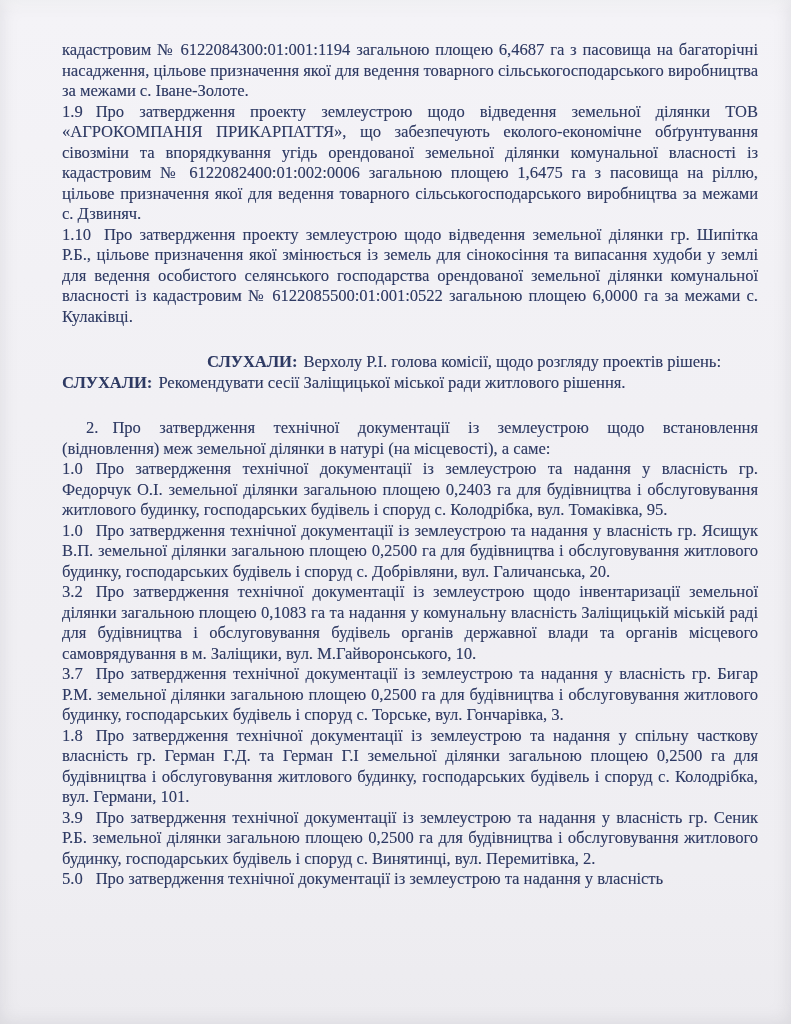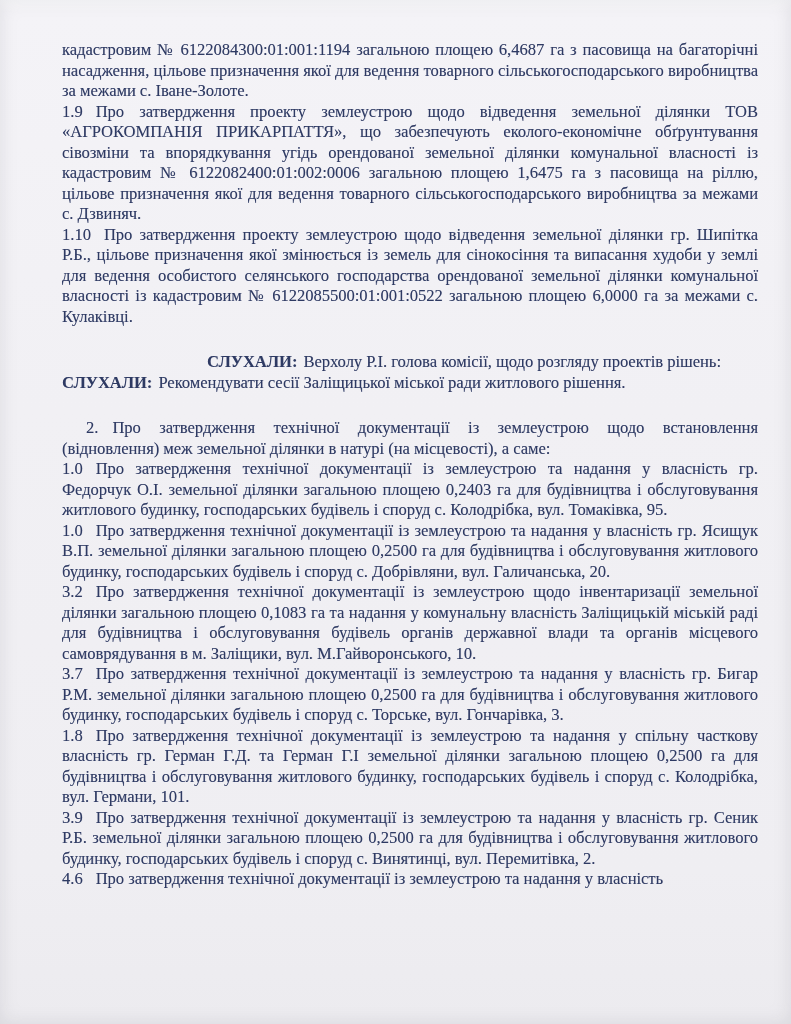--- a/index.html
+++ b/index.html
@@ -78,16 +78,16 @@
     <p><span class="num">1.0</span><span>Про затвердження технічної  документації із землеустрою та надання у власність гр. Ясищук В.П. земельної ділянки загальною площею 0,2500 га для будівництва і обслуговування житлового будинку, господарських будівель і споруд с. Добрівляни, вул. Галичанська, 20.</span></p>
 
     <p><span class="num">3.2</span><span>Про затвердження технічної документації із землеустрою щодо інвентаризації земельної ділянки загальною площею 0,1083 га та надання у комунальну власність Заліщицькій міській раді для будівництва і обслуговування будівель органів державної влади та органів місцевого самоврядування в м. Заліщики, вул. М.Гайворонського, 10.</span></p>
 
     <p><span class="num">3.7</span><span>Про затвердження технічної  документації із землеустрою та надання у власність гр. Бигар Р.М. земельної ділянки загальною площею 0,2500 га для будівництва і обслуговування житлового будинку, господарських будівель і споруд с. Торське, вул. Гончарівка, 3.</span></p>
 
     <p><span class="num">1.8</span><span>Про затвердження технічної документації із землеустрою та надання у спільну часткову власність гр. Герман Г.Д. та Герман Г.І  земельної ділянки загальною площею 0,2500 га для будівництва і обслуговування житлового будинку, господарських будівель і споруд с. Колодрібка, вул. Германи, 101.</span></p>
 
     <p><span class="num">3.9</span><span>Про затвердження технічної документації із землеустрою та надання у власність гр. Сеник Р.Б. земельної ділянки загальною площею 0,2500 га для будівництва і обслуговування житлового будинку, господарських будівель і споруд с. Винятинці, вул. Перемитівка, 2.</span></p>
 
-    <p><span class="num">4.6</span><span>Про затвердження технічної документації із землеустрою та надання у власність</span></p>
+    <p><span class="num">5.0</span><span>Про затвердження технічної документації із землеустрою та надання у власність</span></p>
 
   </div>
 </div>
 
 </body></html>

